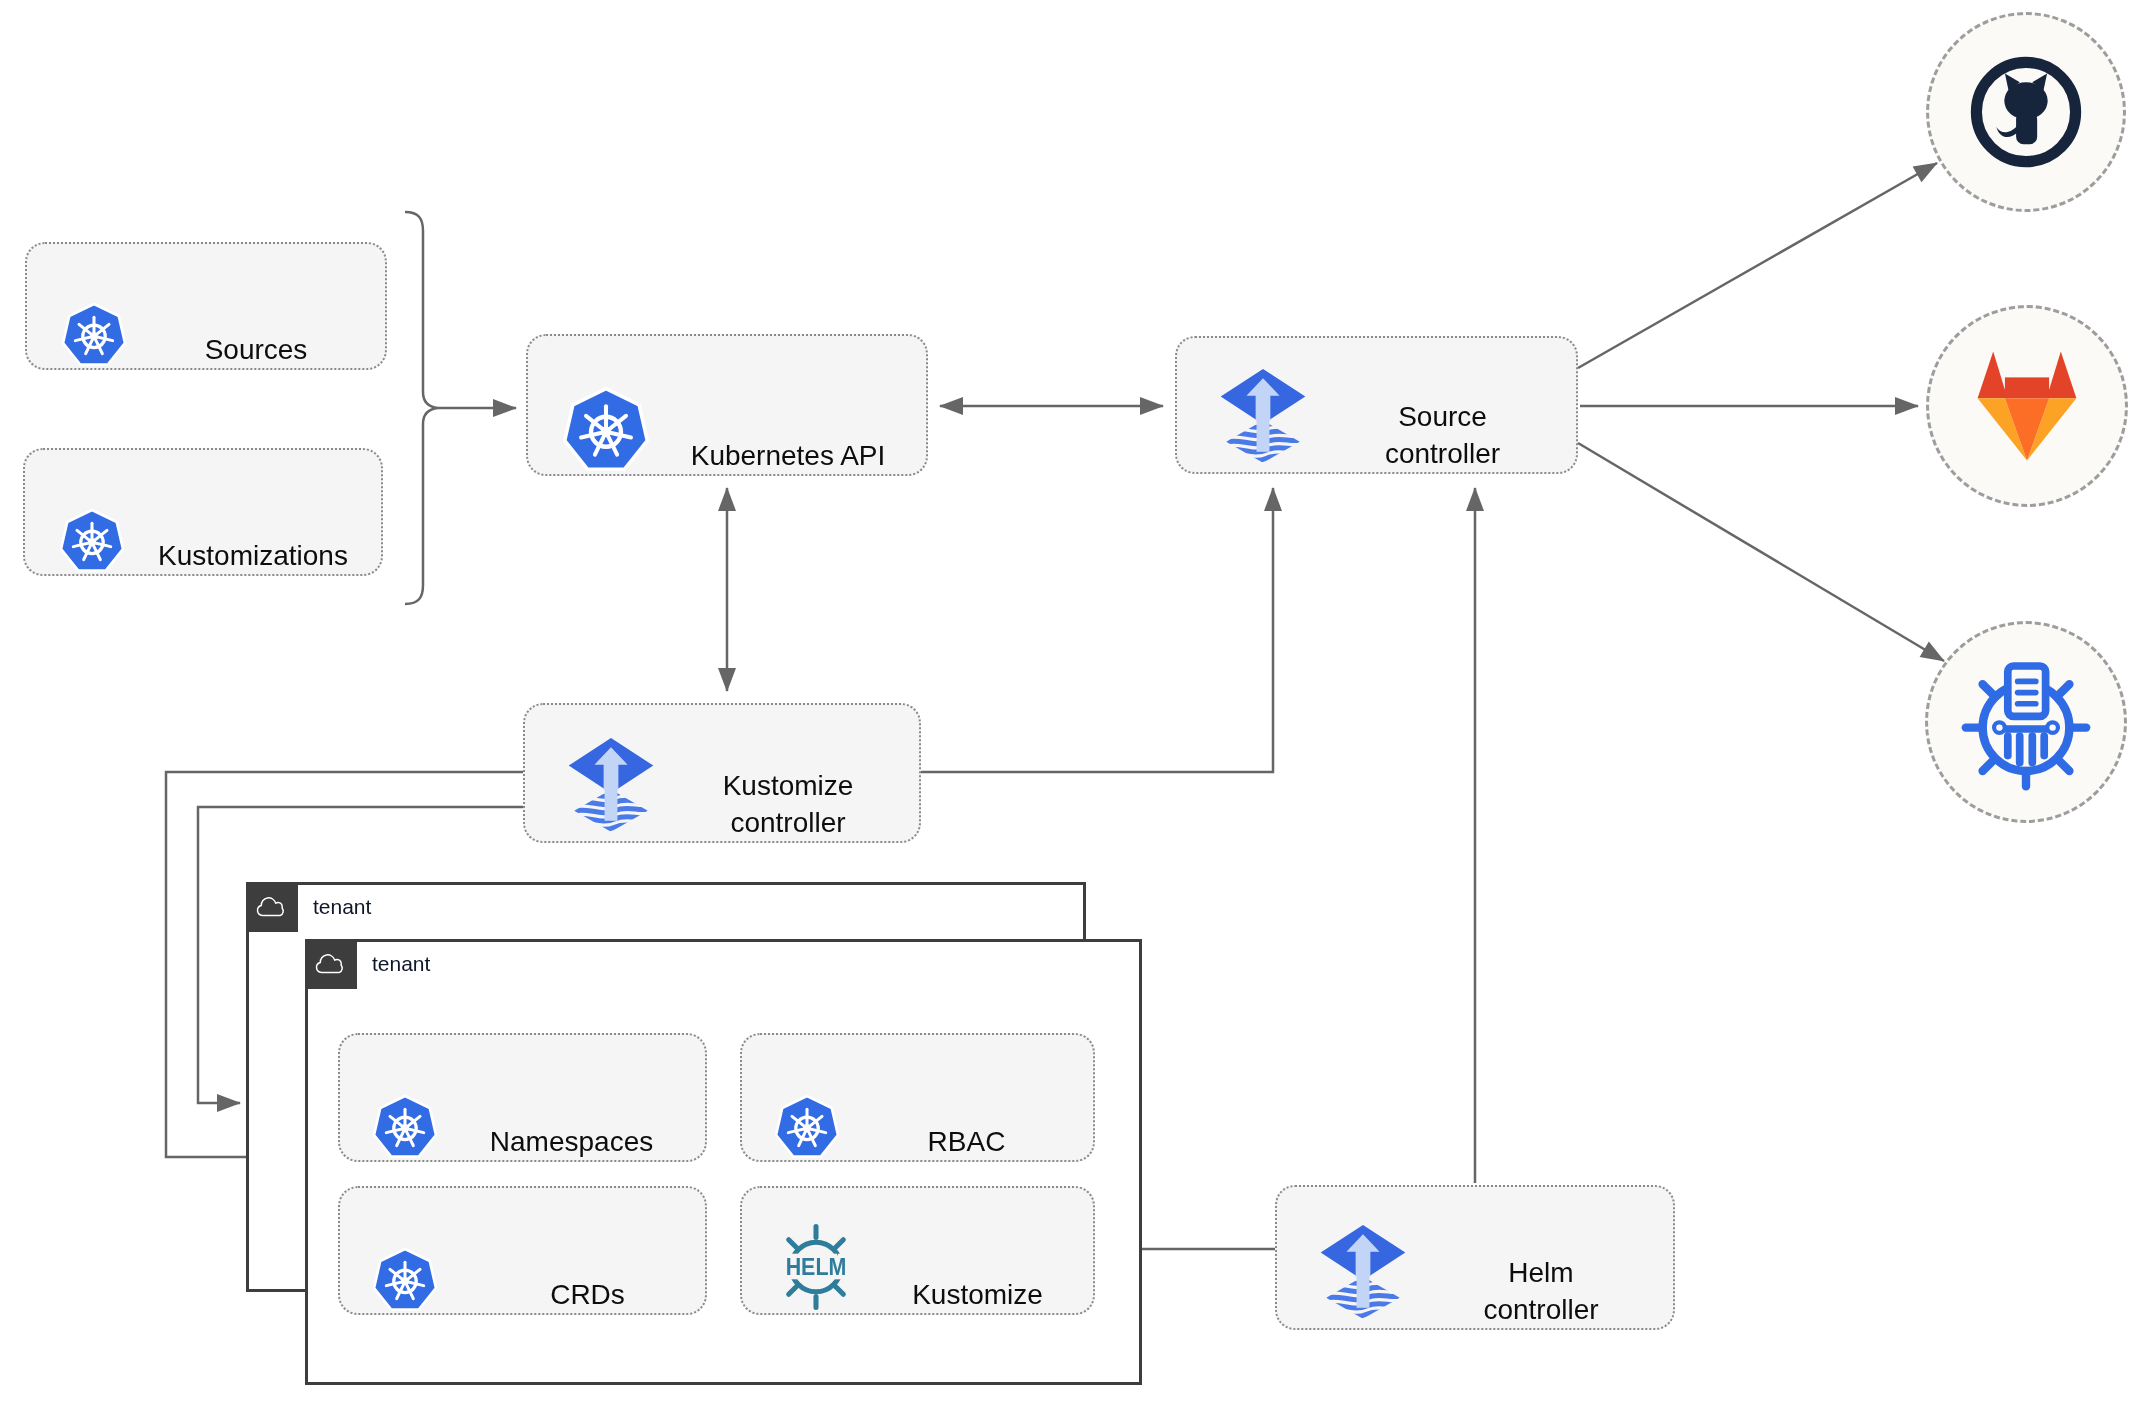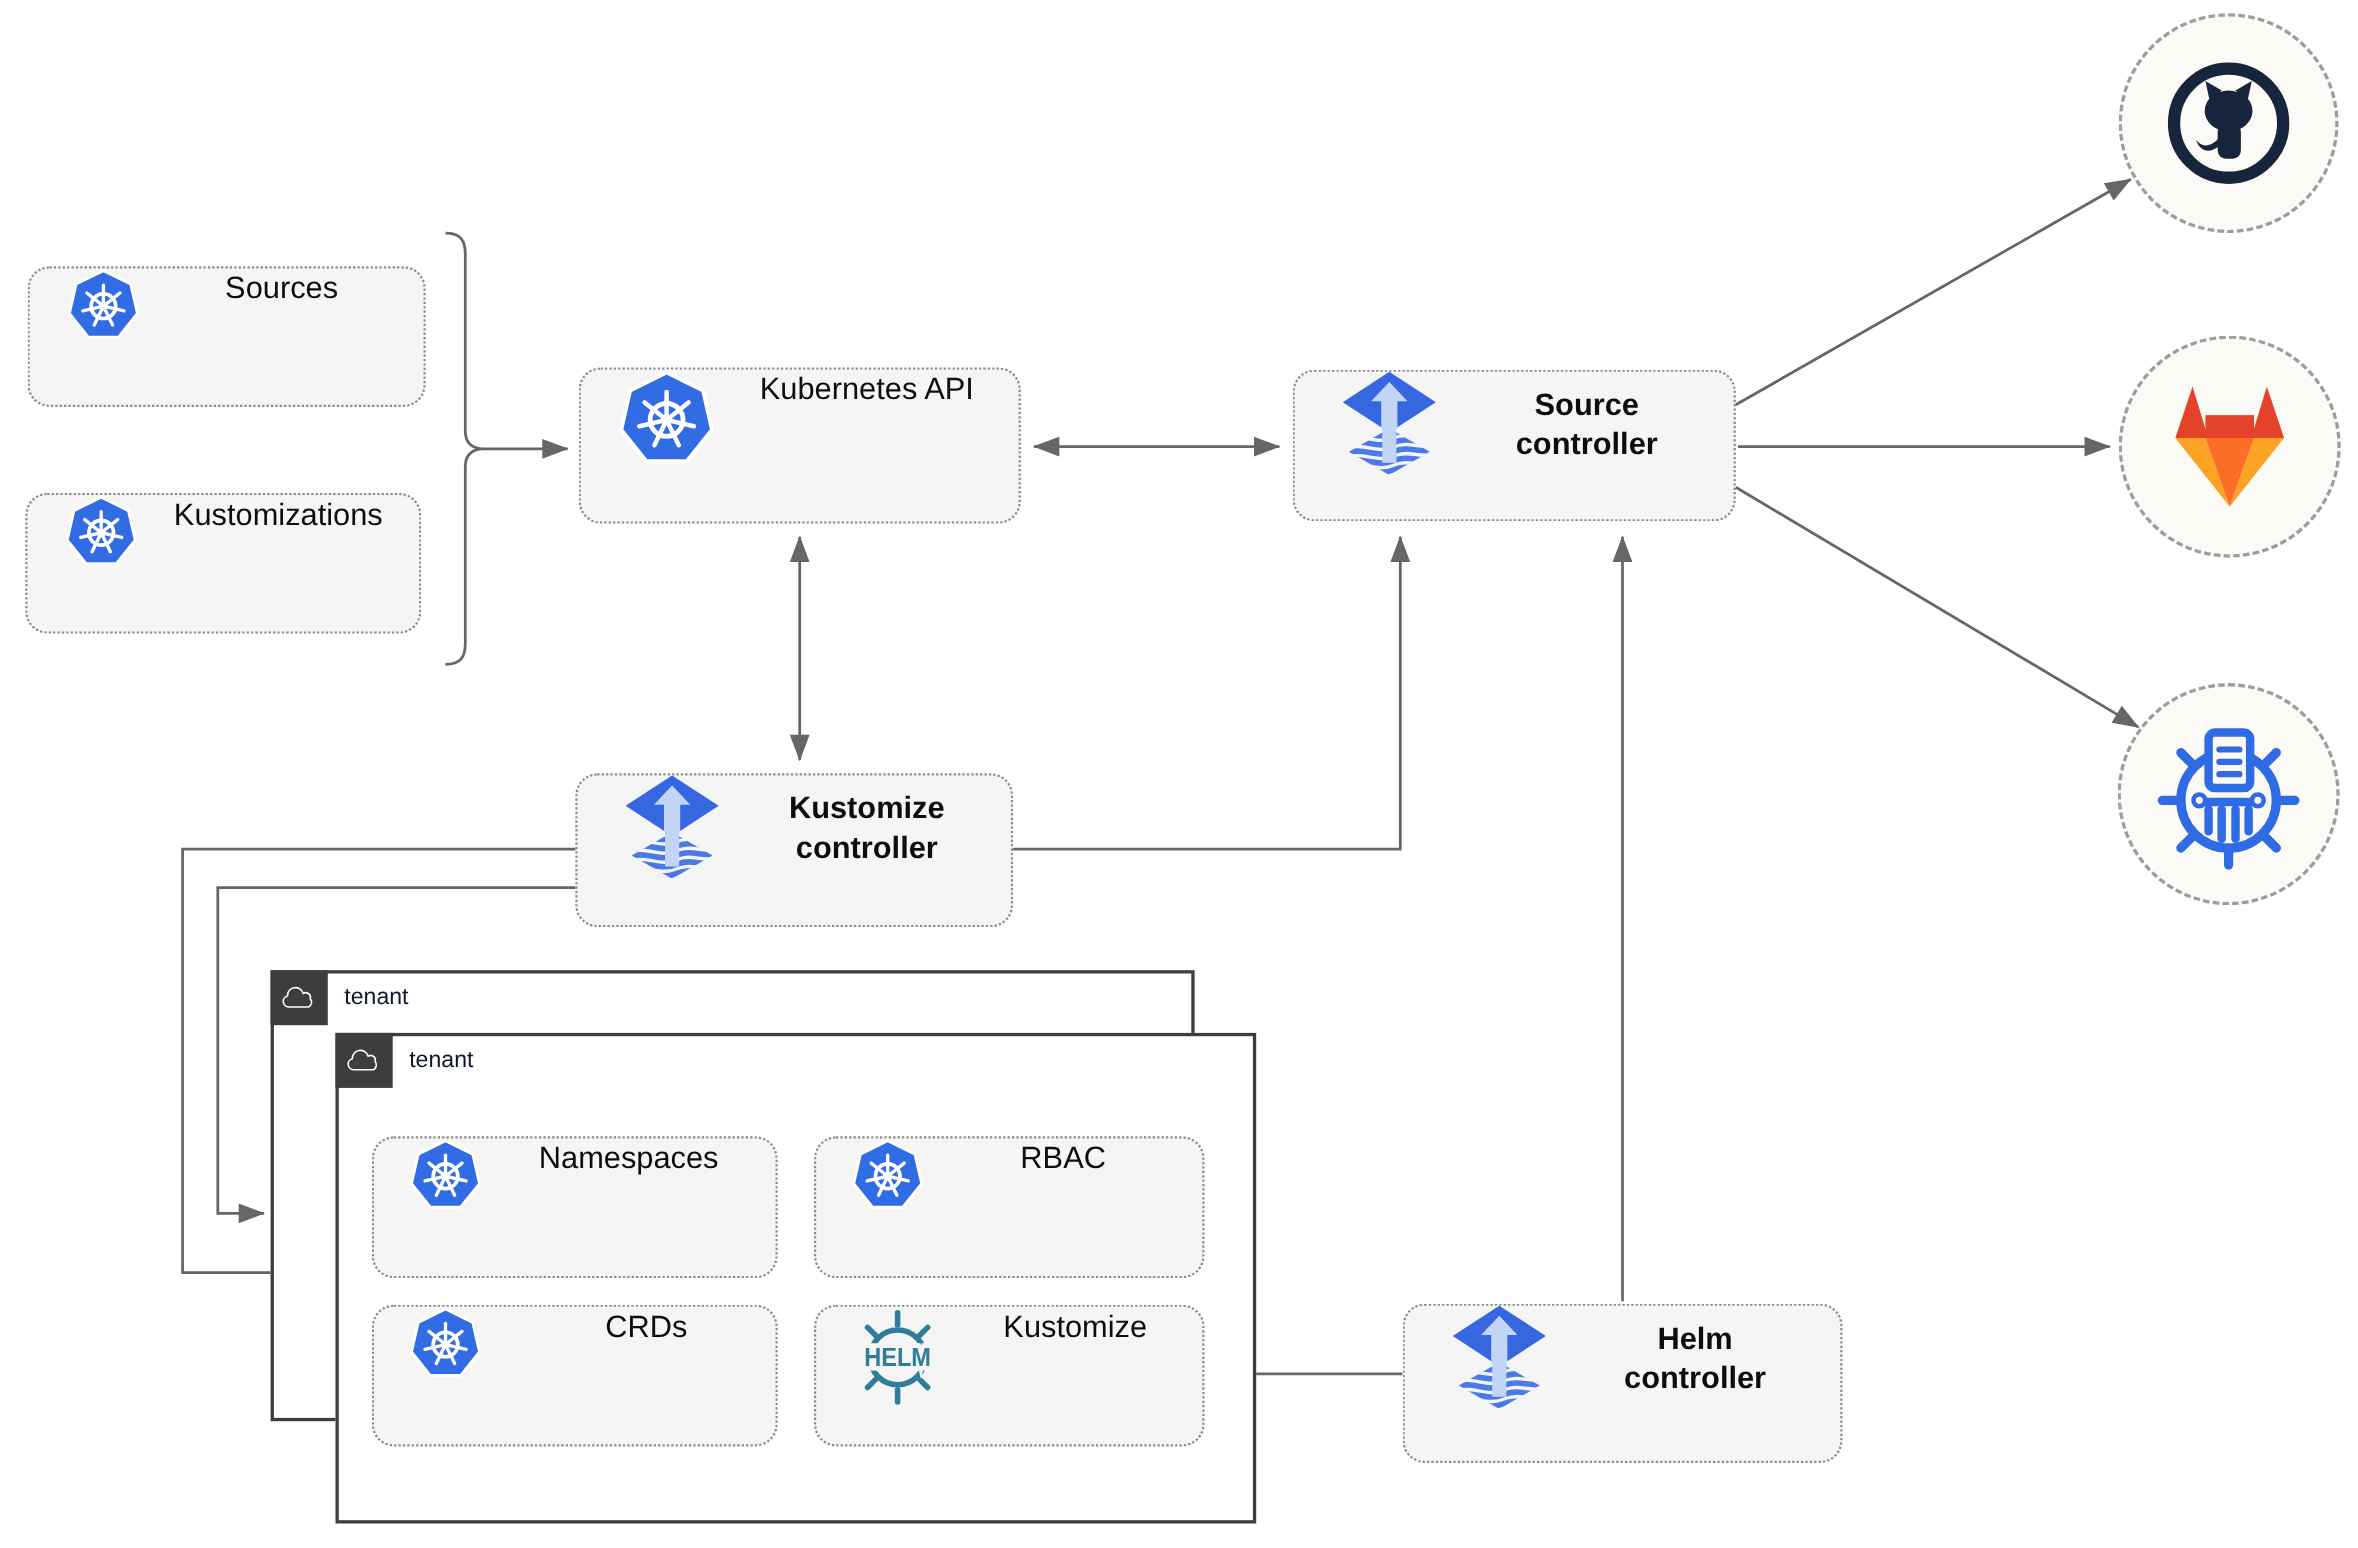--- a/index.html
+++ b/index.html
@@ -3,27 +3,27 @@
 <meta charset="utf-8">
 <style>
   html,body{margin:0;padding:0;}
   body{
     width:2144px;height:1407px;position:relative;background:#ffffff;
     font-family:"Liberation Sans", sans-serif;overflow:hidden;
   }
   
   .node{
     position:absolute;background:#f5f5f5;border:2px dotted #8a8a8a;
-    border-radius:20px;display:flex;align-items:flex-start;box-sizing:border-box;
+    border-radius:20px;display:flex;align-items:flex-end;box-sizing:border-box;
   }
   .node .nicon{flex:0 0 auto;display:flex;align-items:center;justify-content:center;}
   .node .label{
     flex:1 1 auto;text-align:center;font-size:28px;color:#0d0d0d;line-height:1.3;
   }
-  .node .label.wrap{flex:none;margin:12px auto;max-width:185px;font-weight:bold;}
+  .node .label.wrap{flex:none;margin:0 auto;max-width:185px;}
   
   .ext{
     position:absolute;border:3px dashed #9d9d9d;border-radius:50%;
     background:#fbfaf6;display:flex;align-items:center;justify-content:center;
     box-sizing:border-box;
   }
   
   .tenant{
     position:absolute;background:#ffffff;border:3px solid #3d3d3d;box-sizing:border-box;
   }

